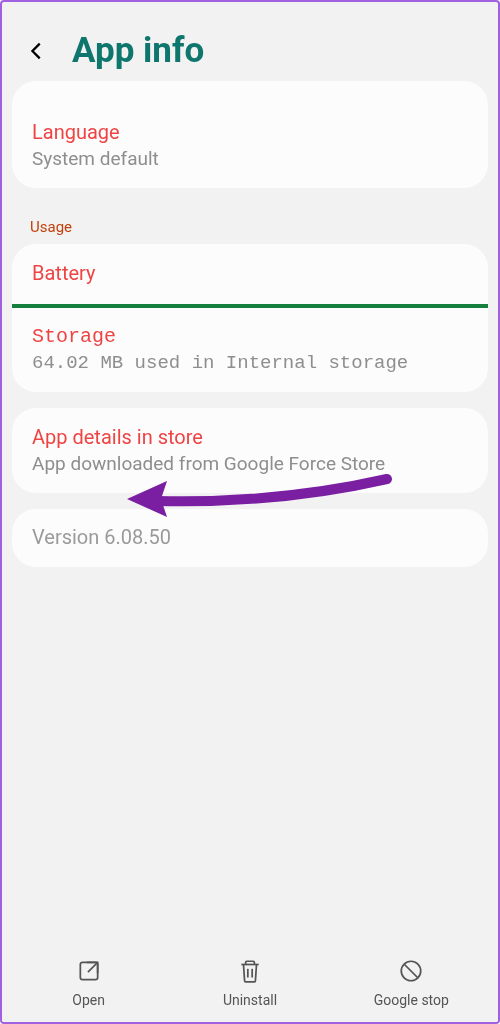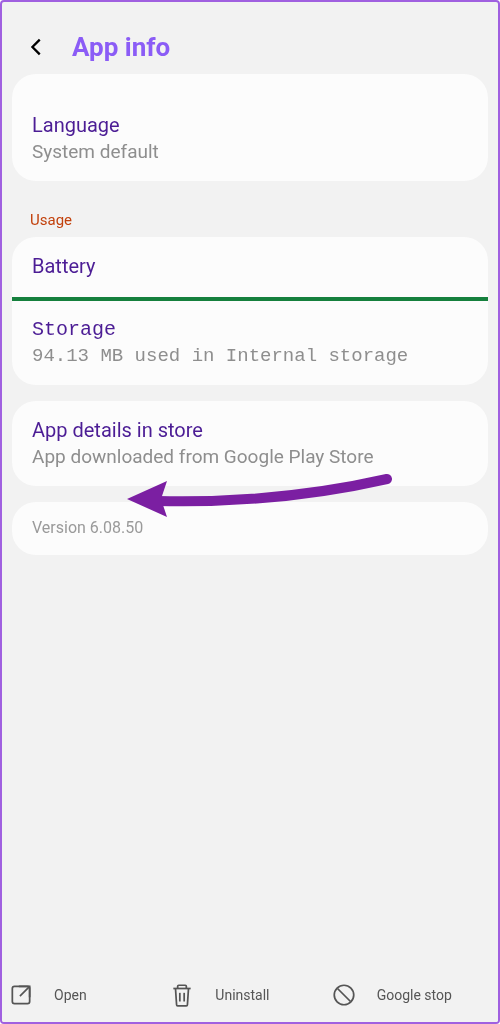--- a/index.html
+++ b/index.html
@@ -28,23 +28,23 @@
   .back-btn {
     width: 34px;
     height: 34px;
     display: flex;
     align-items: center;
     justify-content: center;
     cursor: pointer;
   }
   .back-btn svg { width: 22px; height: 22px; stroke: #000; stroke-width: 2.5; fill: none; }
   .header-title {
-    font-size: 26px;
+    font-size: 35px;
     font-weight: 700;
-    color: #8b5cf6;
+    color: #0f766e;
   }
   .scroll {
     flex: 1;
     overflow: hidden;
     padding: 0 10px;
   }
   .card {
     background: #fcfcfc;
     border-radius: 24px;
     margin-bottom: 16px;
@@ -55,50 +55,50 @@
     padding: 14px 18px 8px 18px;
   }
   .row {
     padding: 16px 20px 18px 20px;
     position: relative;
   }
   .row + .row { border-top: 4px solid #15803d; font-family: Liberation Mono, monospace; }
   .row:first-child.has-top-divider { border-top: 1px solid #ececec; }
   .row-title {
     font-size: 20px;
-    color: #4c1d95;
+    color: #ef4444;
     font-weight: 400;
     line-height: 1.3;
   }
   .row-sub {
     font-size: 19px;
     color: #8e8e8e;
     margin-top: 2px;
   }
   .row-sub.blue { color: #1a73e8; }
-  .row-version { color: #9a9a9a; font-size: 16px; }
+  .row-version { color: #9a9a9a; font-size: 20px; }
   .clipped-top {
     padding: 4px 20px 10px 20px;
     height: 22px;
     overflow: hidden;
     position: relative;
   }
   .bottom-bar {
     display: flex;
     justify-content: space-around;
     align-items: center;
     padding: 10px 6px 14px 6px;
     background: #f2f2f2;
   }
   .bottom-btn {
     flex: 1;
     display: flex;
-    flex-direction: row;
-    align-items: center;
-    gap: 20px;
+    flex-direction: column;
+    align-items: center;
+    gap: 8px;
     cursor: pointer;
   }
   .bottom-btn svg { width: 26px; height: 26px; stroke: #555; stroke-width: 1.6; fill: none; }
   .bottom-label {
     font-size: 14px;
     color: #555;
   }
   
   .arrow {
     position: absolute;
@@ -134,29 +134,29 @@
     </div>
 
     <div class="section-header">Usage</div>
 
     <div class="card">
       <div class="row">
         <div class="row-title">Battery</div>
       </div>
       <div class="row">
         <div class="row-title">Storage</div>
-        <div class="row-sub">94.13 MB used in Internal storage</div>
+        <div class="row-sub">64.02 MB used in Internal storage</div>
       </div>
     </div>
 
 
     <div class="card">
       <div class="row">
         <div class="row-title">App details in store</div>
-        <div class="row-sub">App downloaded from Google Play Store</div>
+        <div class="row-sub">App downloaded from Google Force Store</div>
       </div>
     </div>
 
     <div class="card">
       <div class="row">
         <div class="row-version">Version 6.08.50</div>
       </div>
     </div>
   </div>
 

